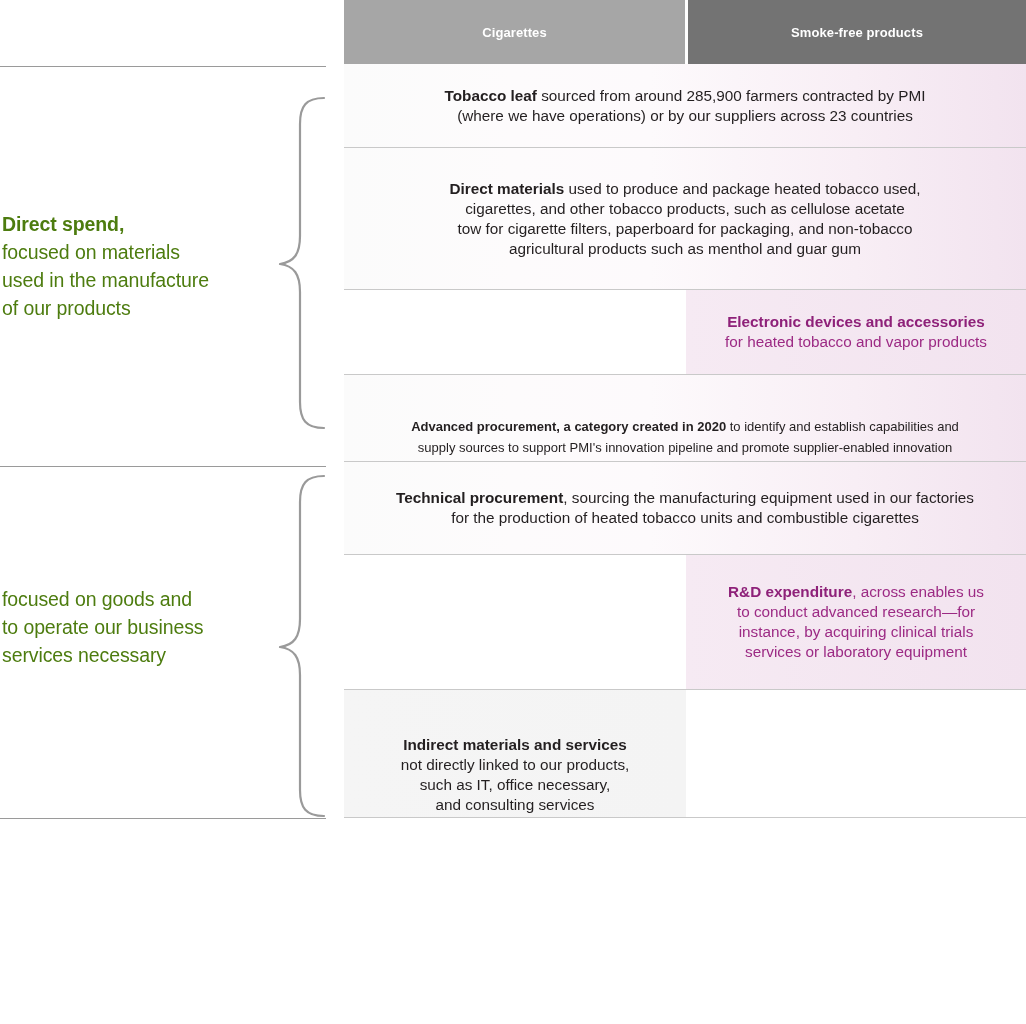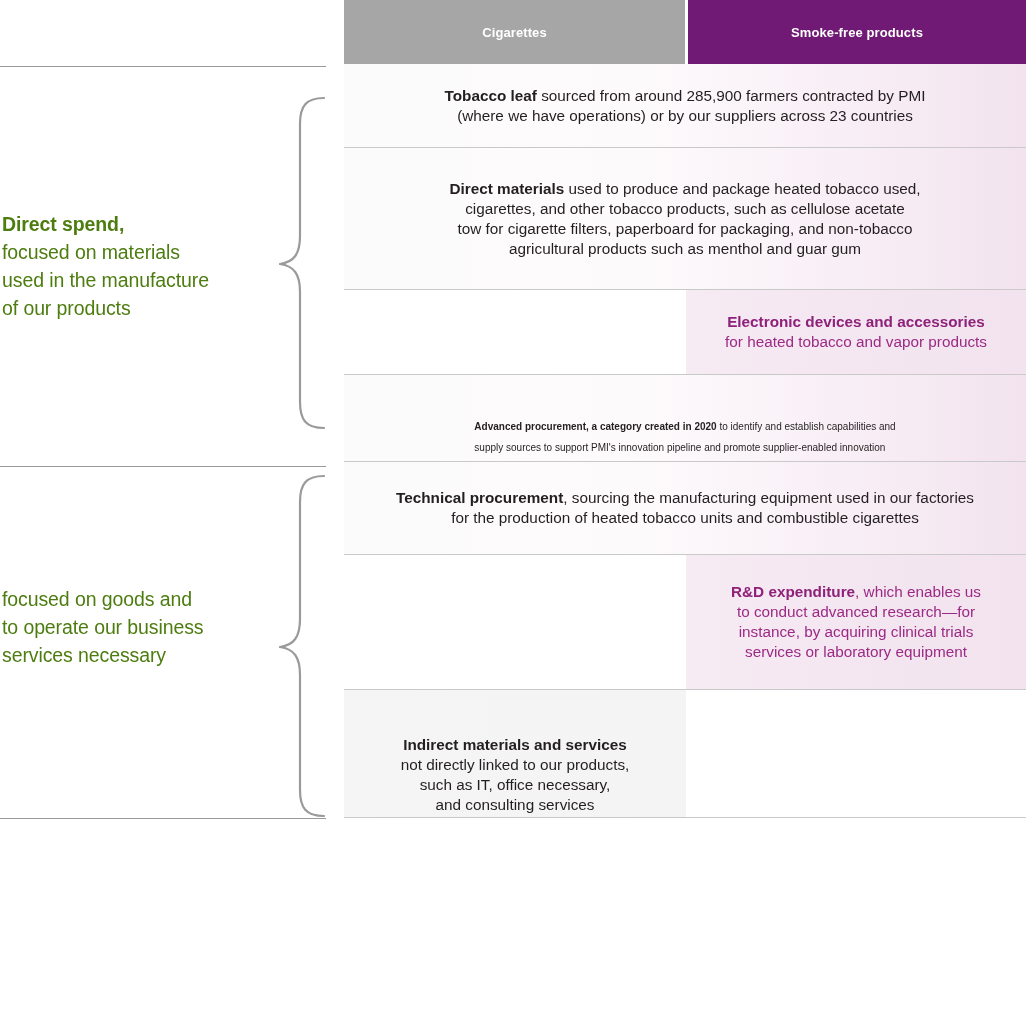--- a/index.html
+++ b/index.html
@@ -82,21 +82,21 @@
     letter-spacing: 0.1px;
   }
   #header-cigarettes {
     left: 0;
     width: 341px;
     background: #a6a6a6;
   }
   #header-smokefree {
     left: 344px;
     width: 338px;
-    background: #701a75;
+    background: #737373;
   }
 
   .matrix-row {
     position: relative;
     width: 682px;
     border-bottom: 1px solid #c9c9c9;
     box-sizing: border-box;
   }
   .row-bg-full {
     background: linear-gradient(to right, #fbfbfb 0%, #fdfbfc 25%, #fdfafc 45%, #f8eef5 75%, #f2e3ef 100%);
@@ -136,22 +136,23 @@
 
   .purple-text {
     font-size: 15.3px;
     line-height: 20px;
     text-align: center;
     color: #9c2a84;
   }
   .purple-text .strong { font-weight: bold; color: #8e2179; }
 
   .wide-text {
-    font-size: 10px;
+    font-size: 13px;
     line-height: 21px;
+    text-align: center;
     color: #231f20;
     white-space: nowrap;
     margin-top: 37px;
   }
   .wide-text .strong { font-weight: bold; }
 </style>
 </head>
 <body>
 
 <div id="left-panel">
@@ -248,21 +249,21 @@
         <div>for the production of heated tobacco units and combustible cigarettes</div>
       </div>
     </div>
   </div>
 
   <div class="matrix-row" style="height:135px;">
     <div class="cell cell-left cell-white"></div>
     <div class="cell cell-right cell-pink">
       <div class="purple-text">
         <div>
-          <span class="strong">R&amp;D expenditure</span><span>, which enables us</span>
+          <span class="strong">R&amp;D expenditure</span><span>, across enables us</span>
         </div>
         <div>to conduct advanced research—for</div>
         <div>instance, by acquiring clinical trials</div>
         <div>services or laboratory equipment</div>
       </div>
     </div>
   </div>
 
   <div class="matrix-row" style="height:128px;">
     <div class="cell cell-left row-bg-left-only">

